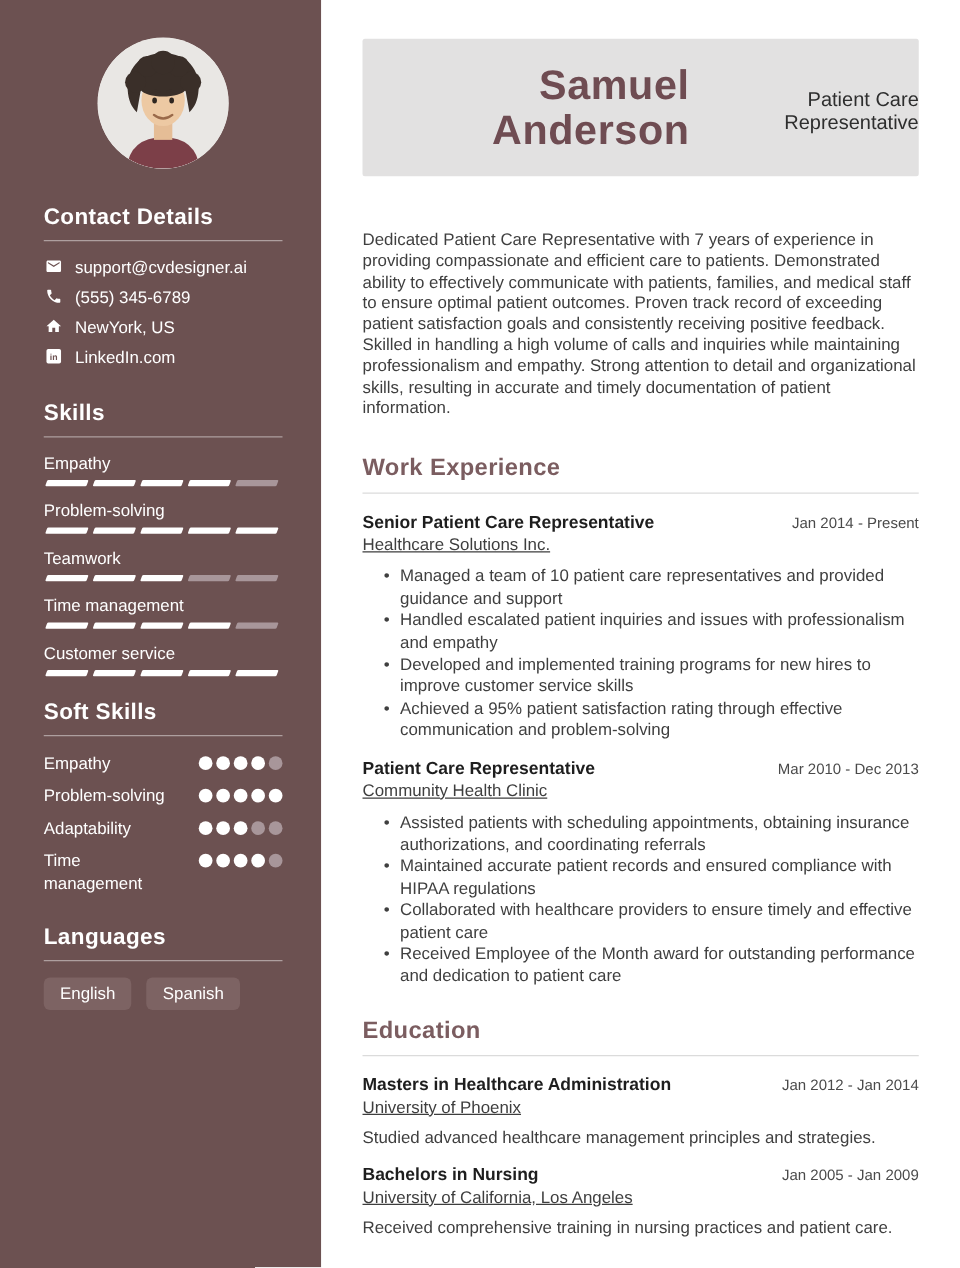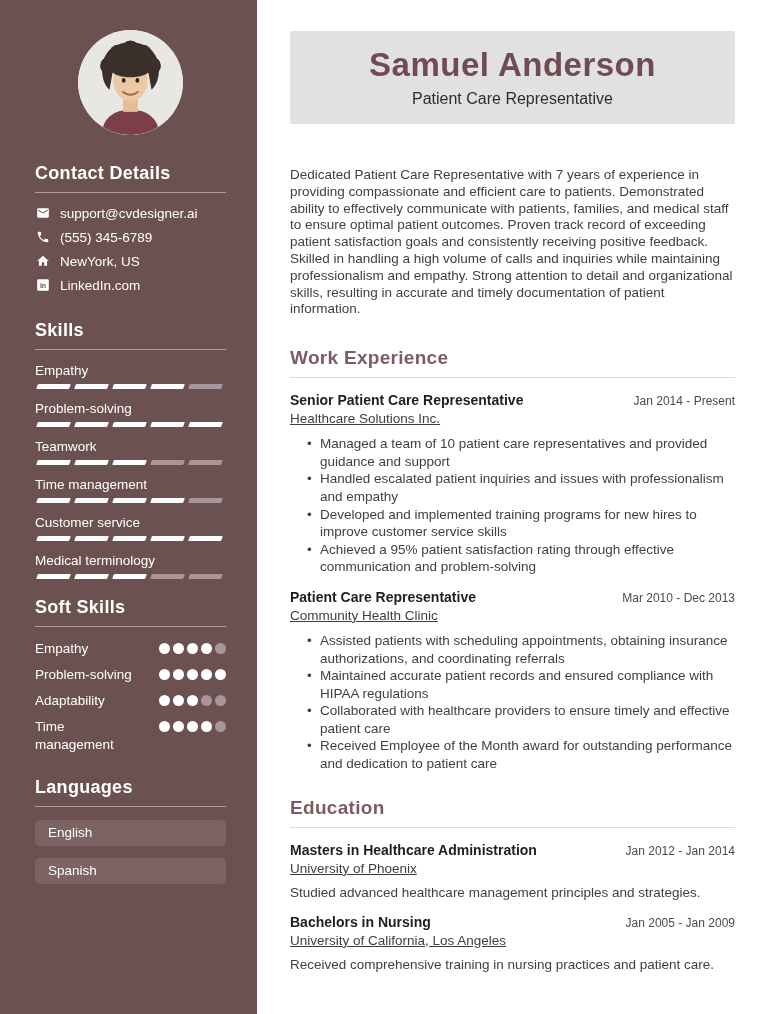--- a/index.html
+++ b/index.html
@@ -61,39 +61,39 @@
 
   .soft-row {
     display: flex; justify-content: space-between; align-items: flex-start;
     font-size: 13.5px; margin-bottom: 8px; line-height: 18px;
   }
   .soft-label { max-width: 110px; }
   .dots { display: flex; gap: 3px; padding-top: 3px; }
   .dot { width: 11px; height: 11px; border-radius: 50%; background: var(--seg-empty, #A8969A); }
   .dot.filled { background: var(--seg-filled, #ffffff); }
 
-  .pills { display: flex; gap: 12px; margin-top: 2px; flex-direction: column; }
+  .pills { display: flex; gap: 12px; margin-top: 2px; }
   .pill {
     background: var(--pill-bg, #7D6363);
     border-radius: 5px;
     padding: 5px 13px 6px;
     font-size: 13.5px;
   }
 
   
   .main {
     flex: 1; height: 1014px;
     padding: 31px 33px 0 33px;
     background: #ffffff;
   }
   .header-box {
     background: var(--header-box-bg, #E2E1E1);
-    height: 93px;
+    height: 110px;
     border-radius: 2px;
-    display: flex; flex-direction: column;
+    display: flex; flex-direction: row;
     align-items: center; justify-content: center;
     text-align: right;
   }
   .person-name {
     font-size: 33px; font-weight: 700;
     color: var(--accent, #6F4C52);
     letter-spacing: .5px;
     line-height: 1.1;
   }
   .person-title {
@@ -250,30 +250,20 @@
         <div class="skill-row">
           <div class="skill-label">Customer service</div>
           <div class="bar">
             <div class="seg filled"></div>
             <div class="seg filled"></div>
             <div class="seg filled"></div>
             <div class="seg filled"></div>
             <div class="seg filled"></div>
           </div>
         </div>
-        <div class="skill-row">
-          <div class="skill-label">Medical terminology</div>
-          <div class="bar">
-            <div class="seg filled"></div>
-            <div class="seg filled"></div>
-            <div class="seg filled"></div>
-            <div class="seg"></div>
-            <div class="seg"></div>
-          </div>
-        </div>
       </div>
 
     <h2 class="side-title" style="margin-top:18px">Soft Skills</h2>
     <hr class="side-divider">
     <div>
         <div class="soft-row">
           <span class="soft-label">Empathy</span>
           <span class="dots">
             <span class="dot filled"></span>
             <span class="dot filled"></span>

